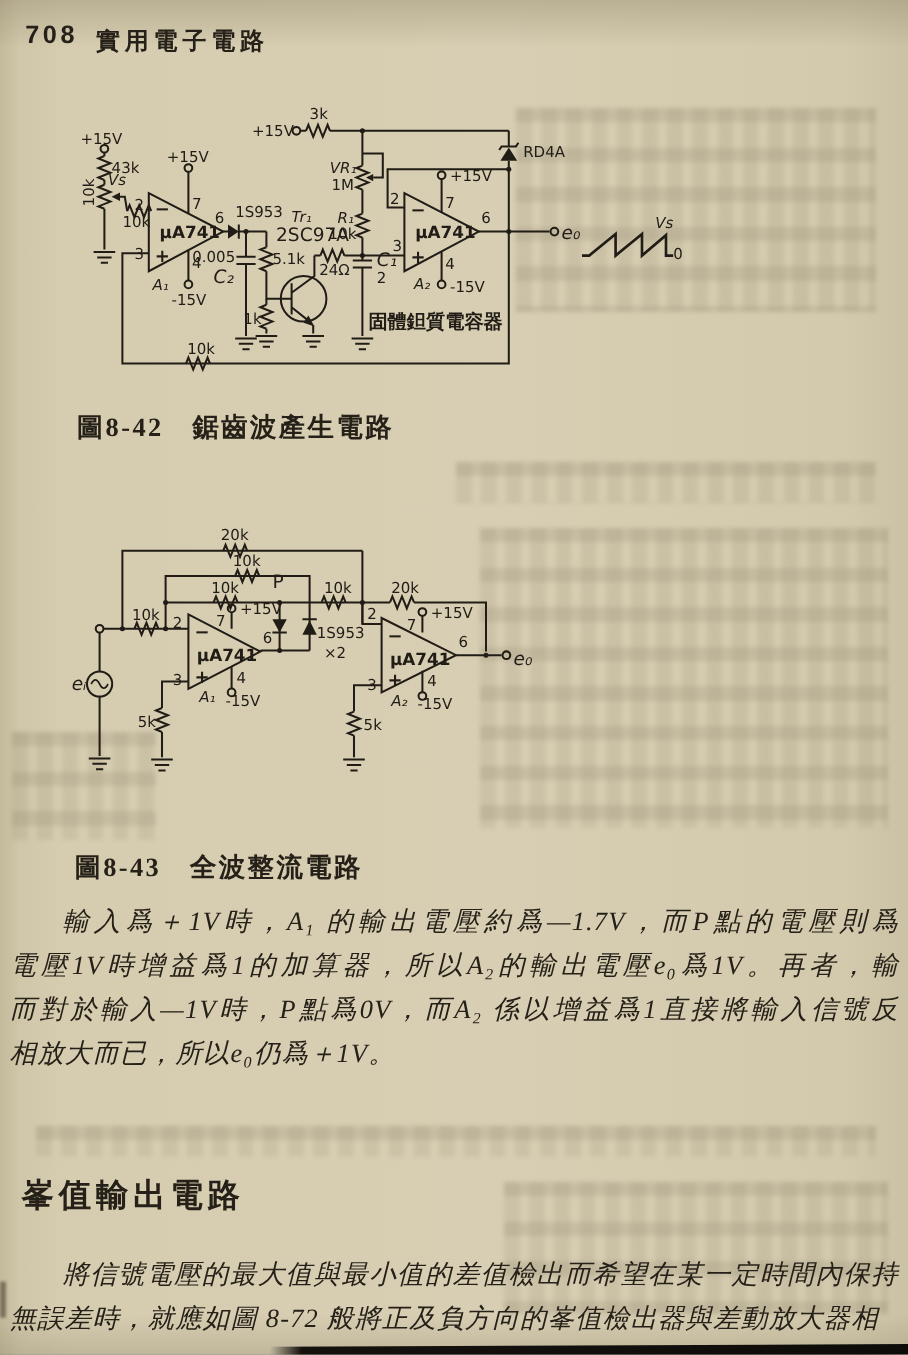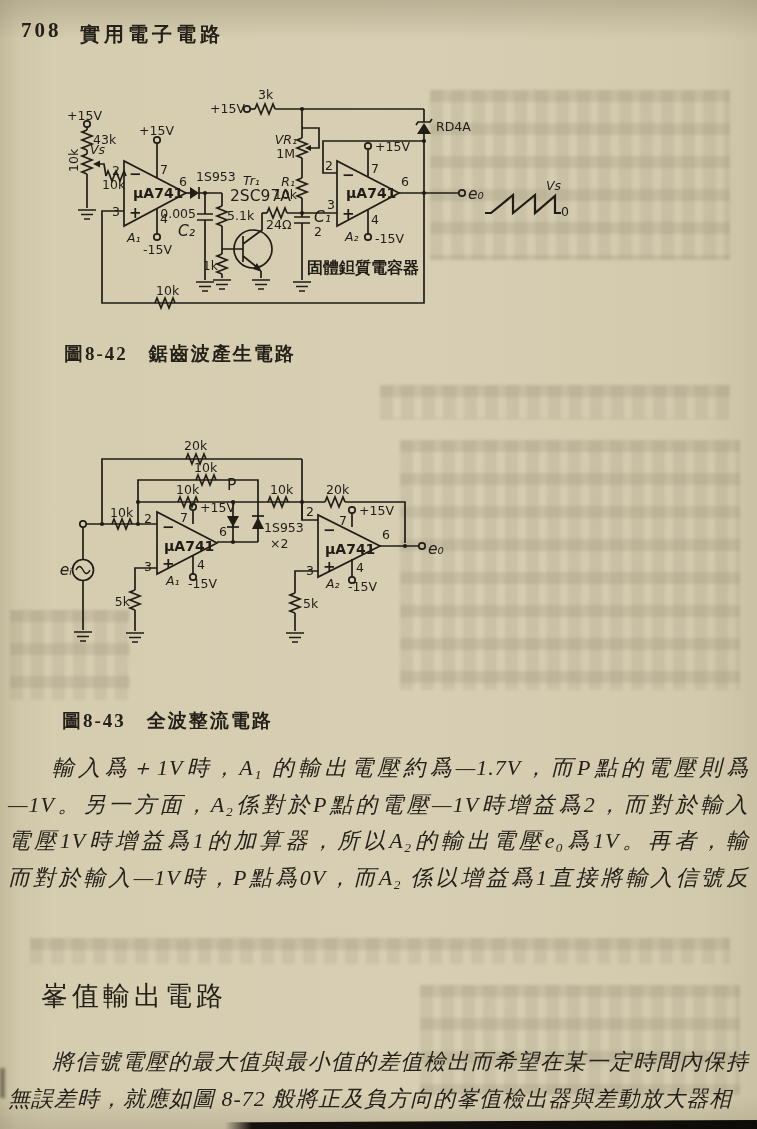--- a/index.html
+++ b/index.html
@@ -5,28 +5,28 @@
   html,body{margin:0;padding:0;background:#888;}
   .page{
     position:relative;width:757px;height:1129px;overflow:hidden;
     background-image:
       linear-gradient(180deg, rgba(140,128,100,.38), rgba(0,0,0,0) 3.5%, rgba(0,0,0,0) 97%, rgba(125,114,88,.25)),
       linear-gradient(90deg, #c3b99b, #d0c7aa 2.2%, #d6cdb1 7%, #d7ceb3 55%, #d3caae 93%, #cbc2a5 100%);
     font-family:"Liberation Serif", serif;
     color:#262118;
   }
   .abs{position:absolute;}
-  .hdr-num{font-family:Liberation Serif, serif;font-weight:bold;font-size:21px;letter-spacing:3px;text-align:center;}
+  .hdr-num{font-family:Liberation Sans, sans-serif;font-weight:bold;font-size:21px;letter-spacing:3px;text-align:center;}
   .hdr-title{font-size:20px;font-weight:bold;letter-spacing:4px;}
-  .caption{font-size:19px;font-weight:bold;letter-spacing:2px;}
+  .caption{font-size:22px;font-weight:bold;letter-spacing:2px;}
   .bodytext{width:741px;font-size:22px;line-height:36.5px;letter-spacing:1px;font-style:italic;}
   .bodyline{white-space:nowrap;text-align:justify;}
   .bodyline.just{text-align-last:justify;}
   .indent{text-indent:2em;}
-  .heading{font-size:27px;font-weight:normal;letter-spacing:4px;margin-left:23px;}
+  .heading{font-size:27px;font-weight:bold;letter-spacing:4px;}
   svg text{fill:#211d16;font-family:"DejaVu Sans", sans-serif;font-size:12.5px;}
   svg .it{font-style:italic;}
   svg .op{font-size:14px;font-weight:bold;}
   svg .pm{font-size:15px;font-weight:bold;}
   svg .big{font-size:15.5px;}
   svg .cjk{font-size:16px;font-weight:bold;font-family:"Liberation Serif", serif;}
   .ghost{
     background-image:
       repeating-linear-gradient(180deg, rgba(108,98,74,.30) 0 12px, rgba(0,0,0,0) 12px 33px),
       repeating-linear-gradient(90deg, rgba(108,98,74,.22) 0 13px, rgba(0,0,0,0) 13px 21px);
@@ -297,23 +297,23 @@
     <text x="318" y="163">-15V</text>
     <text x="352" y="111">6</text>
     <text x="273" y="180">5k</text>
     <text class="it big" x="398" y="126">e₀</text>
   </svg>
 
   <div class="abs caption" style="left:62px;top:708px;">圖8-43　全波整流電路</div>
 
   <div class="abs bodytext" style="left:8px;top:750px;">
     <div class="bodyline just indent">輸入爲＋1V時，A₁ 的輸出電壓約爲—1.7V，而P點的電壓則爲</div>
-    <div class="bodyline just">—1V。另一方面，A₂係對於P點的電壓—1V時增益爲2，而對於輸入</div>
     <div class="bodyline just">電壓1V時增益爲1的加算器，所以A₂的輸出電壓e₀爲1V。再者，輸</div>
     <div class="bodyline just">而對於輸入—1V時，P點爲0V，而A₂ 係以增益爲1直接將輸入信號反</div>
+    <div class="bodyline">相放大而已，所以e₀仍爲＋1V。</div>
   </div>
 
   <div class="abs heading" style="left:18px;top:978px;">峯值輸出電路</div>
 
   <div class="abs bodytext" style="left:8px;top:1044px;">
     <div class="bodyline just indent">將信號電壓的最大值與最小值的差值檢出而希望在某一定時間內保持</div>
     <div class="bodyline">無誤差時，就應如圖 8-72 般將正及負方向的峯值檢出器與差動放大器相</div>
   </div>
 
   <div class="abs scan-strip" style="left:225px;bottom:0;right:0;height:9px;transform:rotate(-0.25deg);transform-origin:right bottom;"></div>

